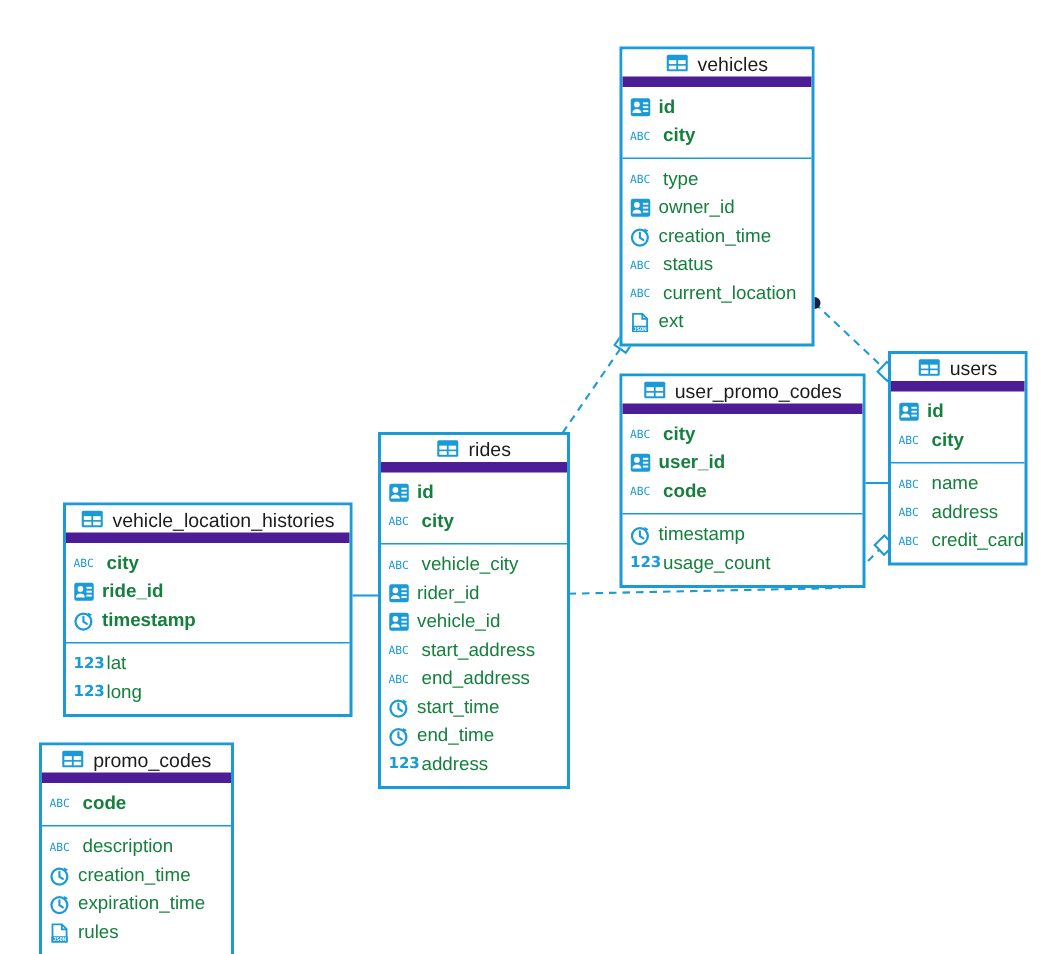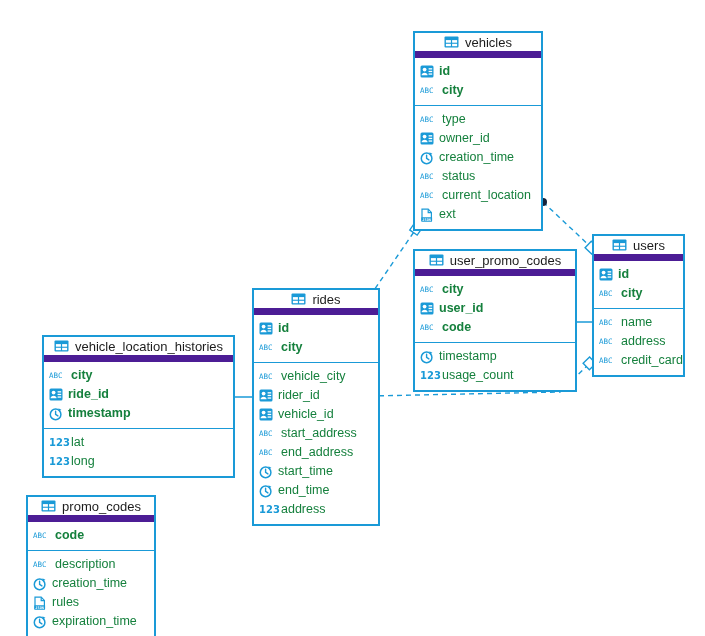--- a/index.html
+++ b/index.html
@@ -458,35 +458,35 @@
       <circle cx="6.6" cy="7.4" r="5.3" fill="none" stroke="#1a9ad7" stroke-width="1.5"></circle>
       <path d="M6.6 4.2v3.2l2.3 1.5" fill="none" stroke="#1a9ad7" stroke-width="1.4" stroke-linecap="round"></path>
       <path d="M9.4 1.2l3 1.6-2.2 1.4z" fill="#1a9ad7"></path>
     </svg>
             </span>
       <span class="fname">creation_time</span>
     </div>
           <div class="field ">
       <span class="ico">
     <svg width="14" height="14" viewBox="0 0 14 14">
+      <circle cx="6.6" cy="7.4" r="5.3" fill="none" stroke="#1a9ad7" stroke-width="1.5"></circle>
+      <path d="M6.6 4.2v3.2l2.3 1.5" fill="none" stroke="#1a9ad7" stroke-width="1.4" stroke-linecap="round"></path>
+      <path d="M9.4 1.2l3 1.6-2.2 1.4z" fill="#1a9ad7"></path>
+    </svg>
+            </span>
+      <span class="fname">expiration_time</span>
+    </div>
+          <div class="field ">
+      <span class="ico">
+    <svg width="14" height="14" viewBox="0 0 14 14">
       <path d="M2 1.2h6.2l3.2 3.2v8.4H2z" fill="#fff" stroke="#1a9ad7" stroke-width="1.2"></path>
       <path d="M8.2 1.4v3.2h3.0" fill="none" stroke="#1a9ad7" stroke-width="1.2"></path>
       <rect x="1.3" y="9.2" width="10.8" height="4.2" rx="0.6" fill="#1a9ad7"></rect>
       <text x="6.7" y="12.5" font-size="3.6" font-family="DejaVu Sans Mono, monospace" font-weight="bold" fill="#fff" text-anchor="middle">JSON</text>
     </svg>
             </span>
       <span class="fname">rules</span>
     </div>
-          <div class="field ">
-      <span class="ico">
-    <svg width="14" height="14" viewBox="0 0 14 14">
-      <circle cx="6.6" cy="7.4" r="5.3" fill="none" stroke="#1a9ad7" stroke-width="1.5"></circle>
-      <path d="M6.6 4.2v3.2l2.3 1.5" fill="none" stroke="#1a9ad7" stroke-width="1.4" stroke-linecap="round"></path>
-      <path d="M9.4 1.2l3 1.6-2.2 1.4z" fill="#1a9ad7"></path>
-    </svg>
-            </span>
-      <span class="fname">expiration_time</span>
-    </div>
      </div>
       </div>
     </div>
 
 </div>
 
 </body></html>

